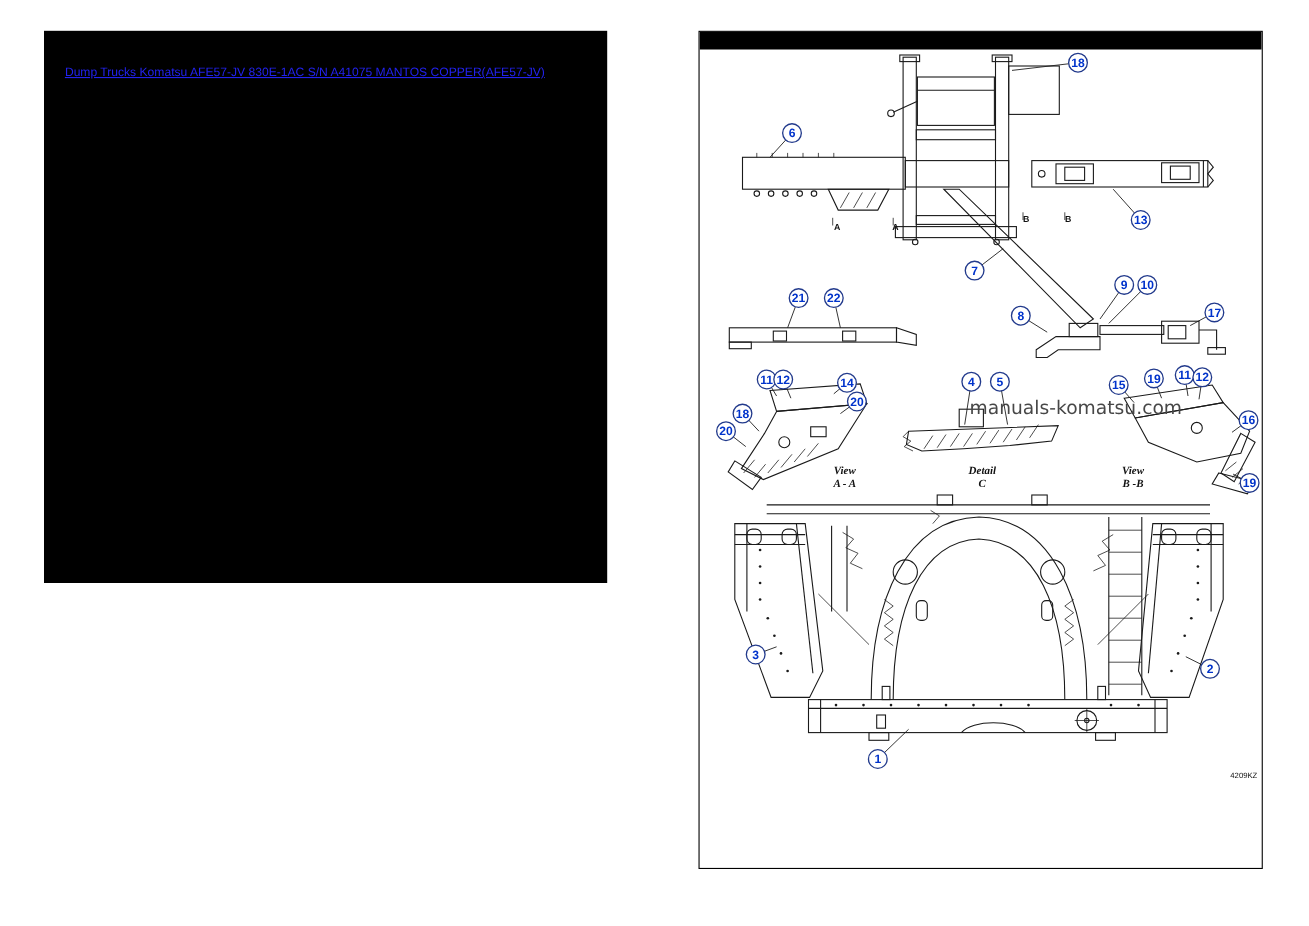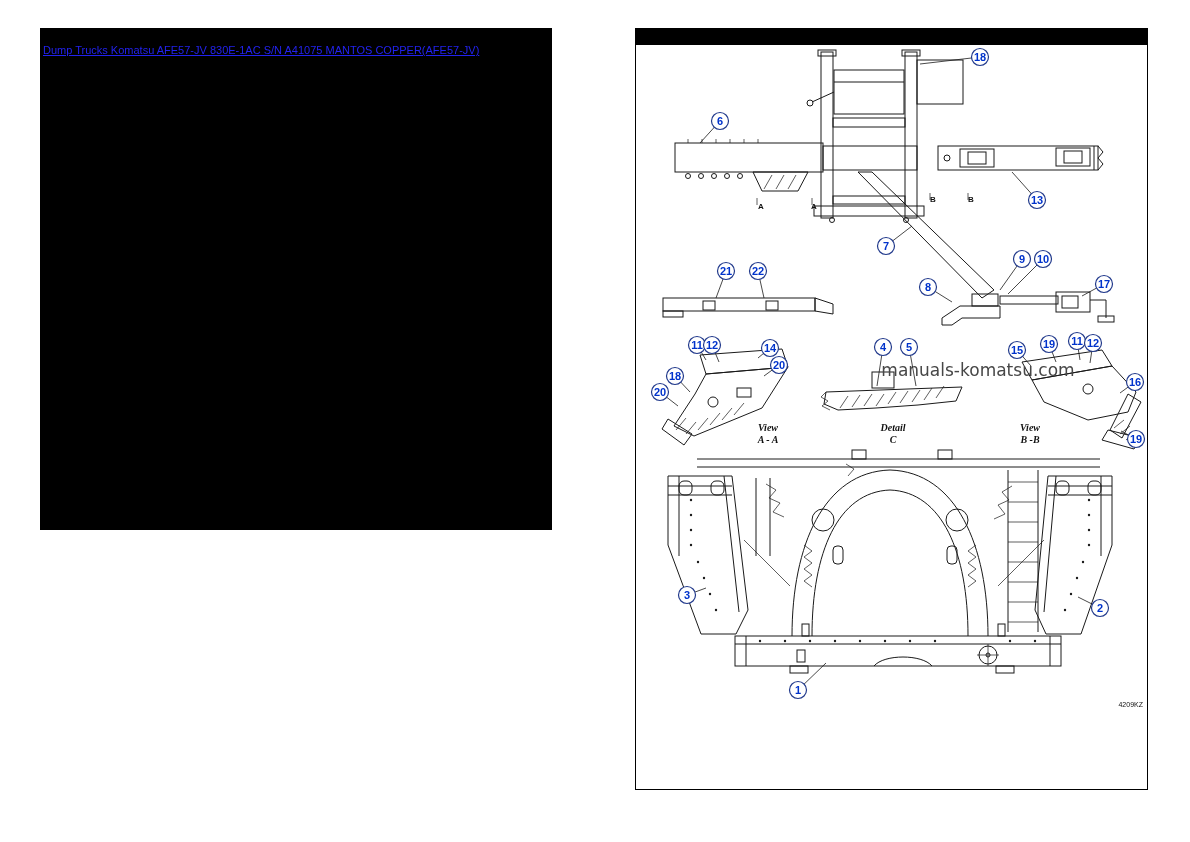--- a/index.html
+++ b/index.html
@@ -1,17 +1,17 @@
 <!DOCTYPE html>
 <html><head>
 <meta charset="utf-8">
 <style>
   html,body{margin:0;padding:0;background:#ffffff;font-family:"Liberation Sans",sans-serif;}
   .page{position:relative;width:1190px;height:842px;background:#ffffff;overflow:hidden;}
-  .left-panel{position:absolute;left:40px;top:28px;width:512px;height:502px;background:#000000;padding:0;box-sizing:border-box;}
+  .left-panel{position:absolute;left:40px;top:28px;width:512px;height:502px;background:#000000;padding:16px;box-sizing:border-box;}
   .doc-link{display:inline-block;margin:16px 0 0 3px;font-size:11px;color:#2222ee;text-decoration:underline;cursor:pointer;}
   .right-panel{position:absolute;left:635px;top:28px;width:513px;height:762px;border:1px solid #000;box-sizing:border-box;background:#fff;}
   .right-panel svg{display:block;}
   
   .art{stroke:#1a1a1a;stroke-width:1;fill:none;}
   .art-thin{stroke:#1a1a1a;stroke-width:0.7;fill:none;}
   .dot{fill:#1a1a1a;stroke:none;}
   .leader{stroke:#1a1a1a;stroke-width:0.8;}
   .callout-circle{fill:#ffffff;stroke:#223a8c;stroke-width:1.2;}
   .callout-num{fill:#0033cc;font-size:11px;font-weight:bold;text-anchor:middle;font-family:"Liberation Sans",sans-serif;}

